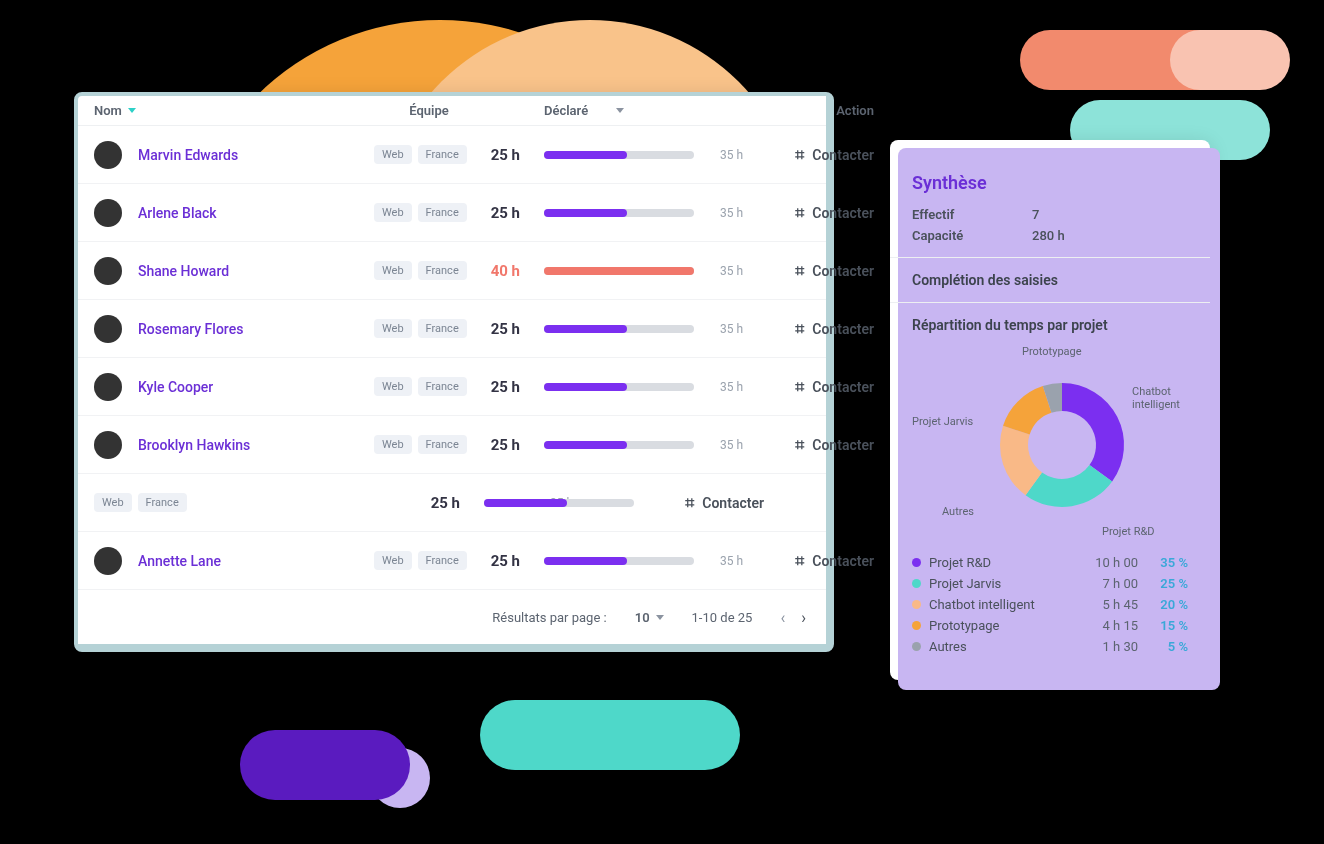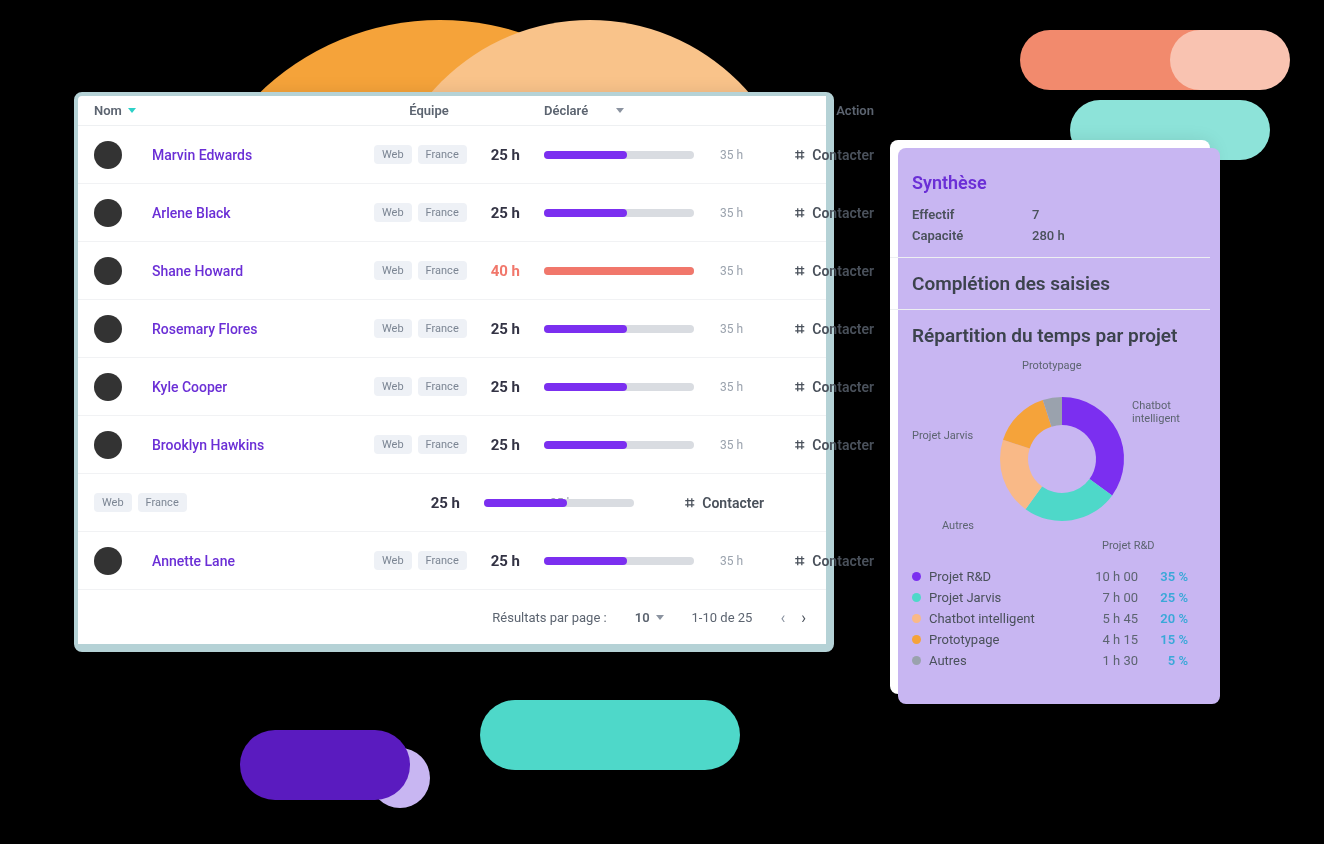--- a/index.html
+++ b/index.html
@@ -35,21 +35,21 @@
     display: grid;
     grid-template-columns: 280px 110px 60px 170px 50px 110px;
     align-items: center;
     padding: 0 16px;
   }
   .tbl-head { height: 30px; font-size: 13px; color: #5c6470; font-weight: 600; border-bottom: 1px solid #eef0f2;}
   .tbl-head .sortable { display:flex; align-items:center; gap:6px; cursor:pointer;}
   .sort-caret { width:0;height:0;border-left:4px solid transparent;border-right:4px solid transparent;border-top:5px solid #2dd1c8;}
   .sort-caret.grey{border-top-color:#8b93a0;}
   .tbl-row { height: 58px; border-bottom: 1px solid #f1f2f4; }
-  .name-cell { display:flex; align-items:center; gap:30px;}
+  .name-cell { display:flex; align-items:center; gap:16px;}
   .avatar { width:28px;height:28px;border-radius:50%;background:#333;display:inline-block;}
   .name-link { color:#6b2fd6; font-size:14px; font-weight:500; }
   .tags { display:flex; gap:6px;}
   .tag { background:#eef1f6; color:#7b8593; font-size:11px; padding:3px 8px; border-radius:4px;}
   .declared { font-size:15px; font-weight:700; color:#334; text-align:right; padding-right:24px;}
   .declared.red { color:#f1776b;}
   .bar { height:8px; background:#d9dce1; border-radius:4px; position:relative; width:150px;}
   .bar>span{ position:absolute; left:0; top:0; bottom:0; border-radius:4px;}
   .cap { color:#9aa2ad; font-size:12px; text-align:left; padding-left:6px;}
   .action { display:flex; align-items:center; gap:8px; justify-content:flex-end; color:#4a515b; font-size:14px; font-weight:600;}
@@ -67,21 +67,21 @@
     padding: 32px 22px 20px;
   }
   #summary-card::after{
     content:"";position:absolute;left:8px;top:8px;right:-10px;bottom:-10px;
     background:#c8b6f2;border-radius:8px;z-index:-1;
   }
   .syn-title { color:#6b2fd6; font-size:18px; font-weight:600; margin-bottom:14px;}
   .kv { display:flex; font-size:13px; color:#4a515b; margin-bottom:6px;}
   .kv .k{width:120px;font-weight:600;} .kv .v{font-weight:500;}
   .sep { height:1px;background:#edeff2;margin:14px -22px;}
-  .sec-title{font-size:19px;color:#3c434d;font-weight:600;margin-bottom:12px;}
+  .sec-title{font-size:14px;color:#3c434d;font-weight:600;margin-bottom:12px;}
   .comp-bar{display:flex;height:22px;border-radius:4px;overflow:hidden;font-size:11px;color:#fff;font-weight:600;}
   .comp-bar>div{display:flex;align-items:center;justify-content:center;}
   .comp-a{background:#7b2ff0;} .comp-b{background:#d9dce1;color:#4a515b;}
 
   .donut-wrap{position:relative;height:200px;margin:10px 0;}
   .donut-label{position:absolute;font-size:11px;color:#5c6470;}
 
   .leg-row{display:flex;align-items:center;font-size:13px;color:#4a515b;margin-bottom:6px;}
   .leg-dot{width:9px;height:9px;border-radius:50%;margin-right:8px;}
   .leg-name{flex:1;}

